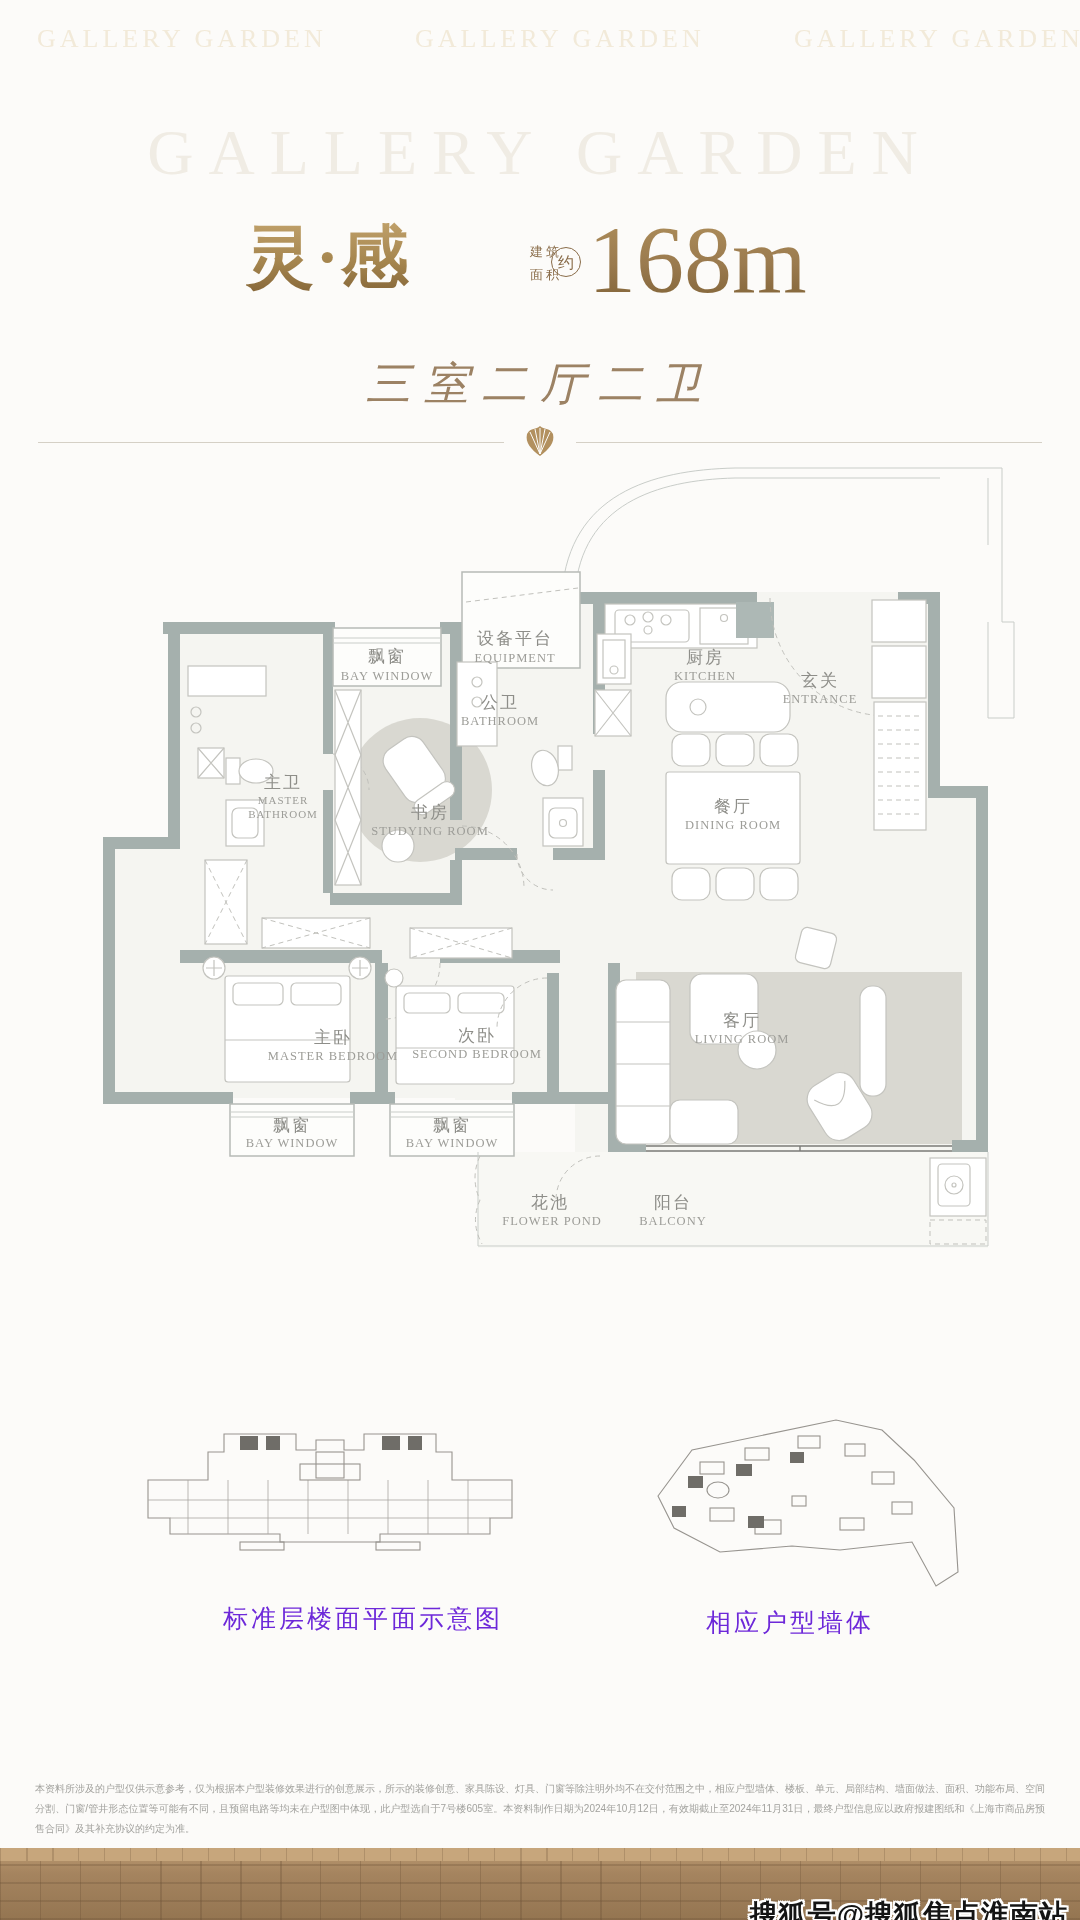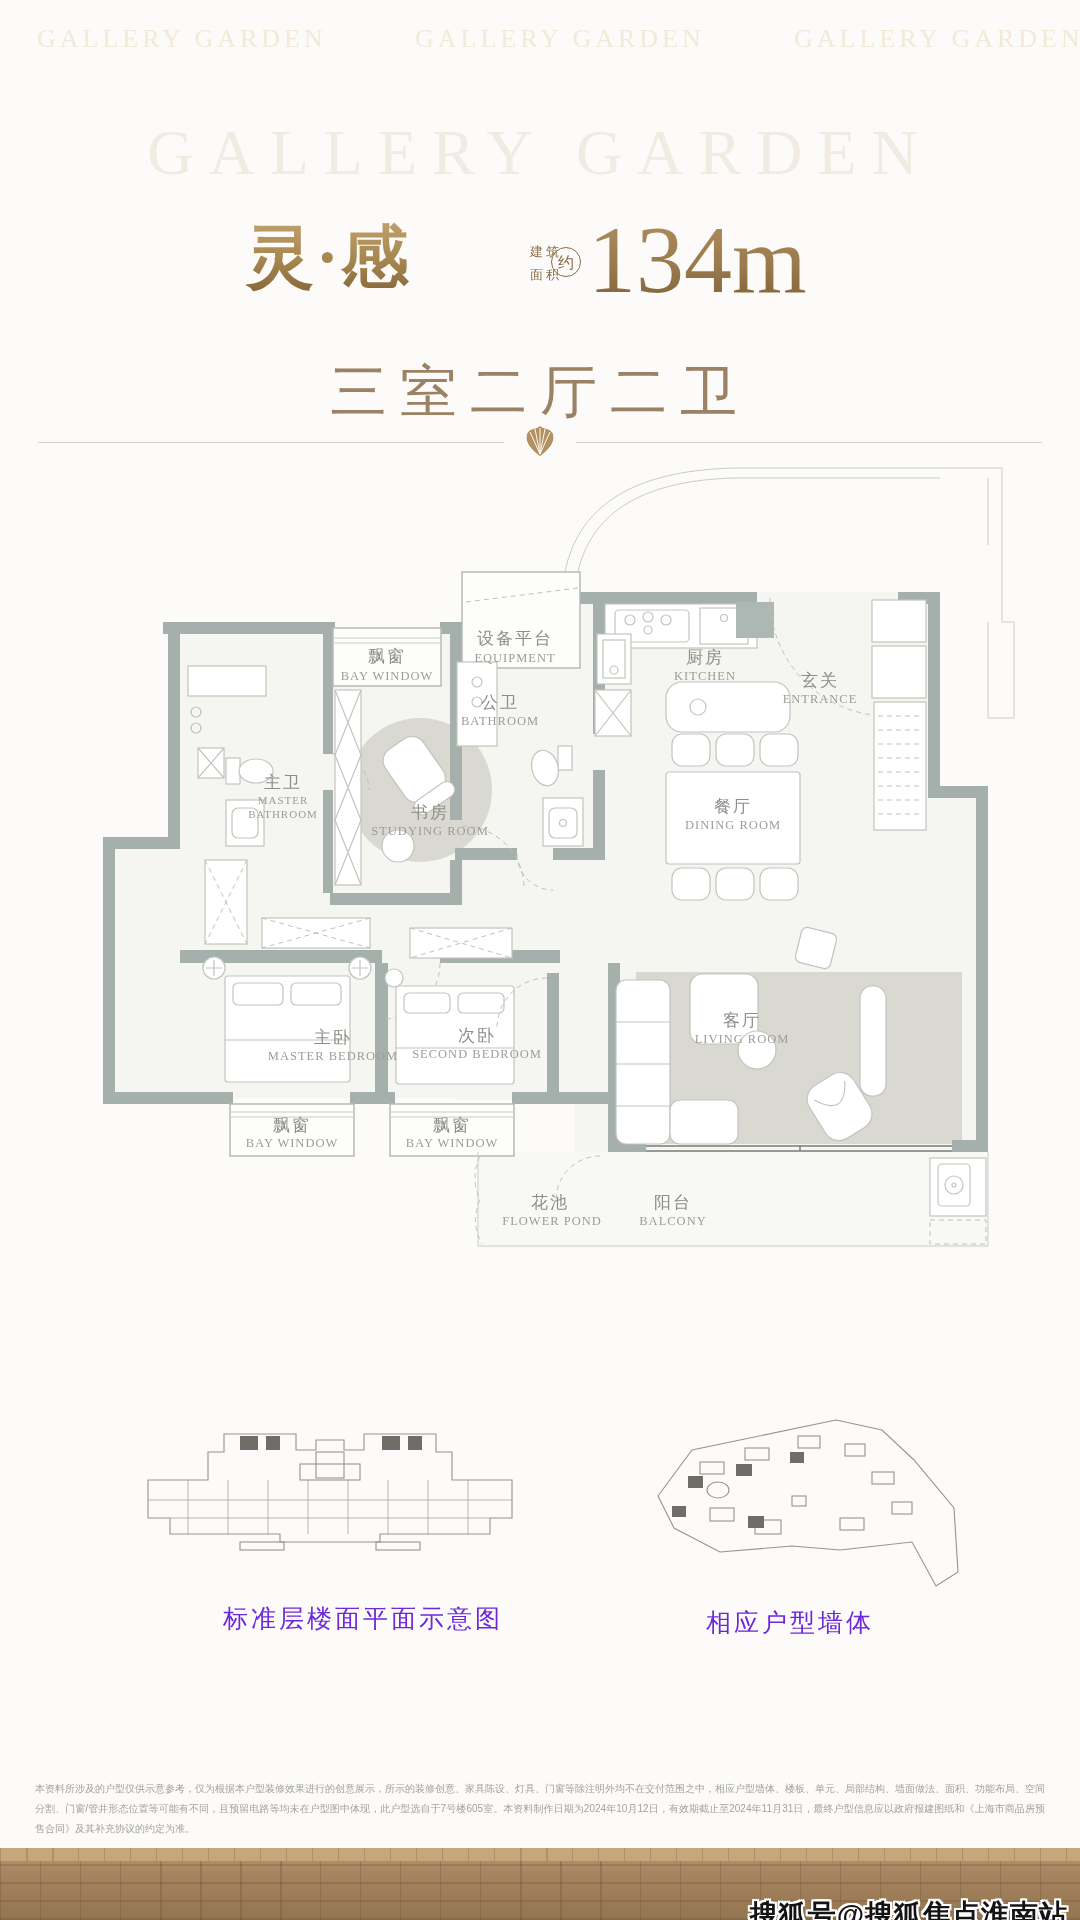--- a/index.html
+++ b/index.html
@@ -13,22 +13,22 @@
   .title-cn{left:246px;top:212px;font-size:68px;font-weight:bold;letter-spacing:2px;
      background:linear-gradient(180deg,#c6a771 0%,#a5854e 55%,#7d5e33 100%);
      -webkit-background-clip:text;background-clip:text;color:transparent;}
   .area-label{left:530px;top:240px;font-size:13px;line-height:23px;letter-spacing:3px;color:#8a6d4a;}
   .approx-circle{left:551px;top:247px;width:30px;height:30px;border:1px solid #8a6d4a;border-radius:50%;
      text-align:center;line-height:30px;font-size:16px;color:#8a6d4a;box-sizing:border-box;}
   .area-value{left:588px;top:212px;font-size:96px;line-height:1;
      background:linear-gradient(180deg,#b0905c 0%,#9a7a4e 55%,#7f6136 100%);
      -webkit-background-clip:text;background-clip:text;color:transparent;}
   .area-value .sup{font-size:44px;position:relative;top:-48px;margin-left:3px;}
-  .layout-summary{left:0;right:0;top:354px;text-align:center;font-size:57px;letter-spacing:13px;
-     color:#9c8264;}
+  .layout-summary{left:0;right:0;top:354px;text-align:center;font-size:45px;letter-spacing:13px;
+     color:#9c8264;font-style:italic;}
   .divider-line{top:442px;height:1px;background:#d5d0c6;}
   .divider-line.l{left:38px;width:466px;}
   .divider-line.r{left:576px;width:466px;}
   .ornament{left:521px;top:424px;}
 
   
   .wall{fill:#a5b0ad;}
   .floor{fill:#f5f5f1;}
   .floor2{fill:#f8f8f4;}
   .rug{fill:#d9d8d1;}
@@ -74,21 +74,21 @@
 <div class="page">
 
   <div class="abs brand-watermark">GALLERY GARDEN</div>
 
   <div class="abs title-cn">灵·感</div>
   <div class="abs area-label">
     <div>建筑</div>
     <div>面积</div>
   </div>
   <div class="abs approx-circle">约</div>
-  <div class="abs area-value"><span>134m</span><span class="sup">2</span></div>
+  <div class="abs area-value"><span>168m</span><span class="sup">2</span></div>
   <div class="abs layout-summary">三室二厅二卫</div>
 
   <div class="abs divider-line l"></div>
   <div class="abs divider-line r"></div>
   <svg class="abs ornament" width="38" height="36" viewBox="0 0 38 36">
     <path fill="#b2905f" d="M19 32 C10 25 4 19 6 10 C10 3 15 6 19 2 C23 6 28 3 32 10 C34 19 28 25 19 32 Z"></path>
     <path stroke="#fcfbf9" stroke-width="1" fill="none" d="M19 30 L9 8 M19 30 L14 5 M19 30 L19 4 M19 30 L24 5 M19 30 L29 8"></path>
   </svg>
 
   <svg class="abs" style="left:0;top:455px" width="1080" height="810" viewBox="0 455 1080 810">

